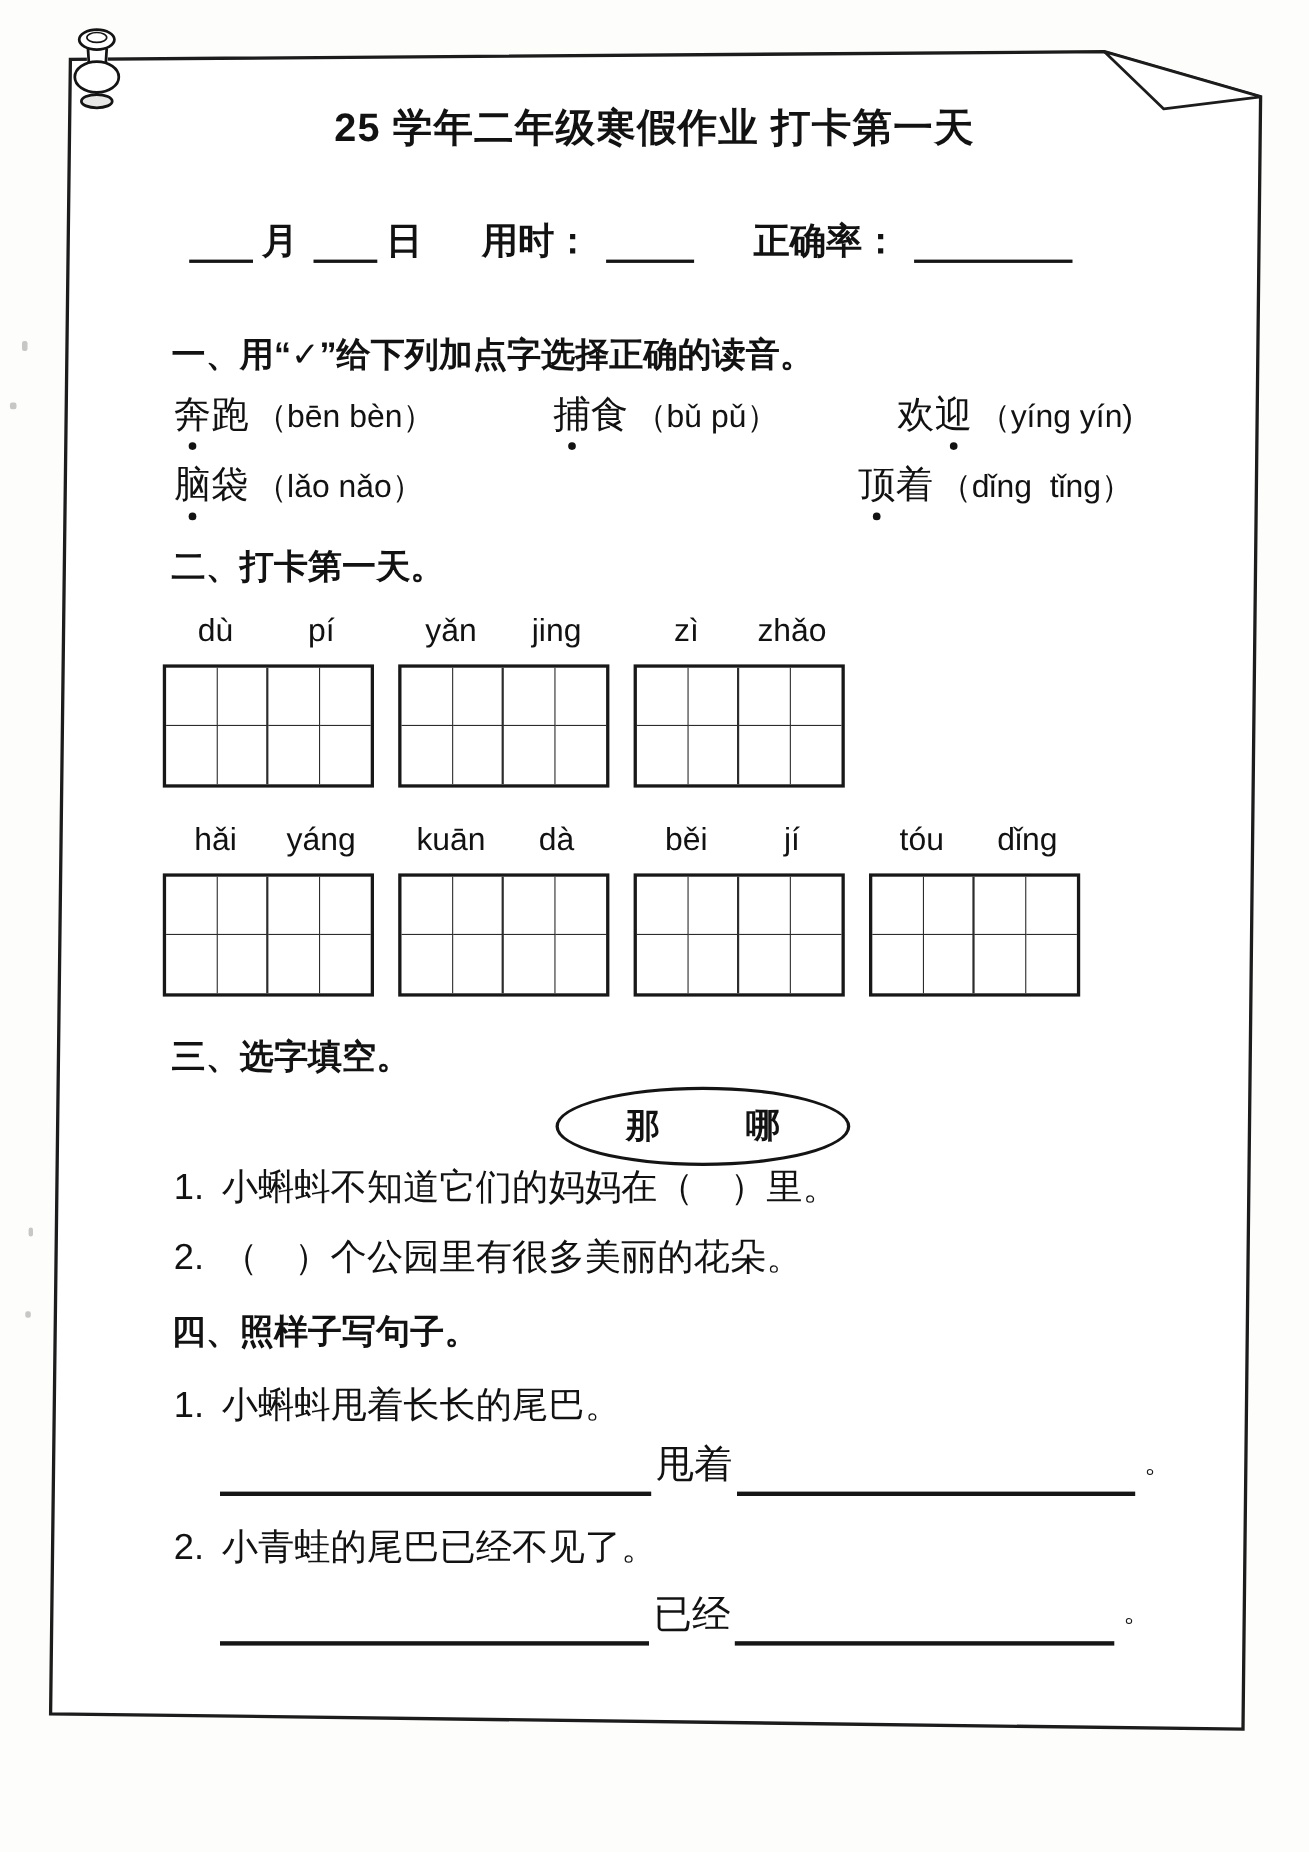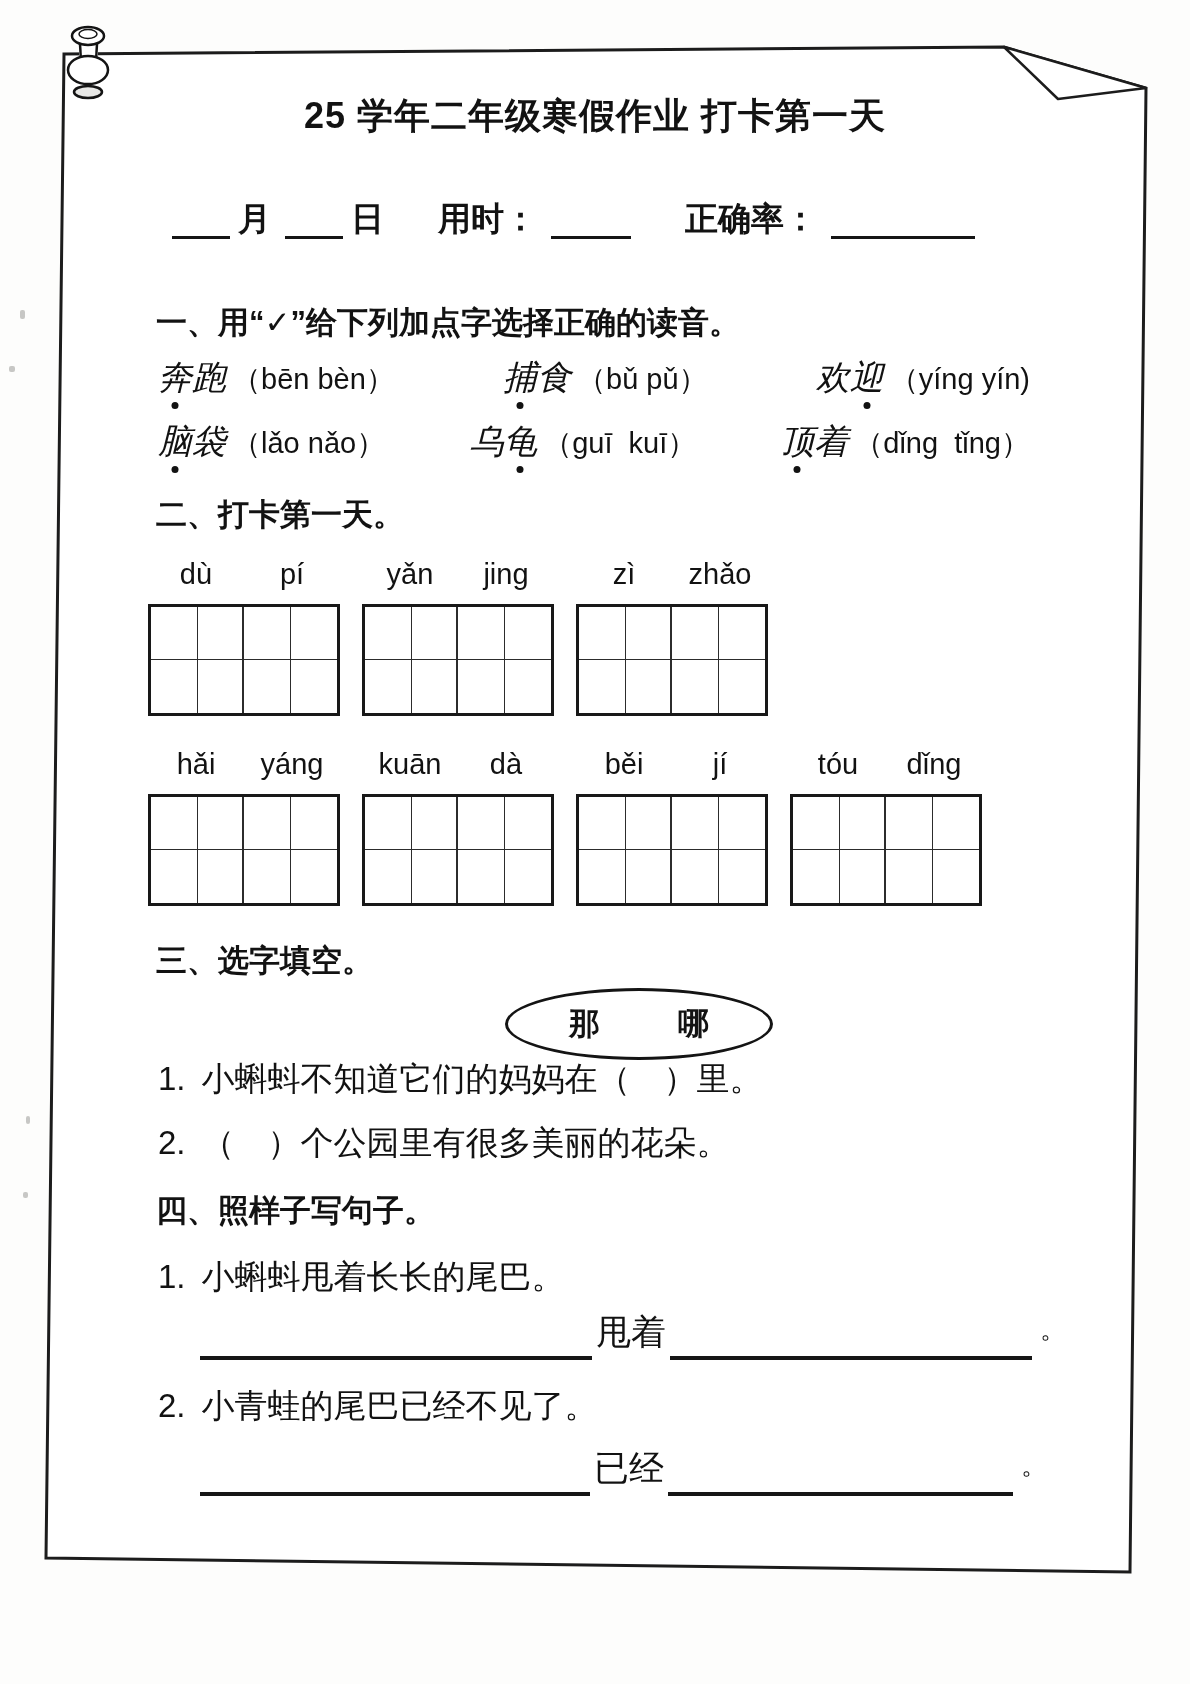--- a/index.html
+++ b/index.html
@@ -19,21 +19,21 @@
   .b1{width:58px;} .b2{width:58px;margin-left:14px;} .b3{width:80px;margin-left:14px;} .b4{width:144px;margin-left:14px;}
   .ilbl{margin-left:8px;line-height:40px;}
   .ilbl.gap{margin-left:54px;}
 
   .h{font-size:31px;font-weight:bold;white-space:nowrap;}
   .h1{left:156px;top:302px;} .h2{left:156px;top:494px;} .h3{left:156px;top:940px;} .h4{left:156px;top:1190px;}
 
   .s1row{left:158px;top:356px;width:872px;display:flex;justify-content:space-between;}
   .s1row.r2{top:420px;}
   .s1item{display:flex;align-items:baseline;white-space:pre;}
-  .w{font-size:34px;line-height:42px;font-style:italic;}
+  .w{font-size:34px;line-height:42px;}
   .ch{position:relative;display:inline-block;}
   .ch.dot::after{content:"";position:absolute;left:50%;bottom:-11px;transform:translateX(-50%);
                  width:7px;height:7px;background:#121212;border-radius:50%;}
   .py{font-size:29px;margin-left:6px;white-space:pre;}
 
   .gridrow{left:148px;top:556px;display:flex;}
   .gridrow.rB{top:746px;}
   .group{width:192px;margin-right:22px;}
   .group:last-child{margin-right:0;}
   .syls{display:flex;height:40px;font-size:29px;}
@@ -114,24 +114,20 @@
       <span class="py">（yíng yín)</span>
     </span>
   </div>
 
   <div class="abs s1row r2">
     <span class="s1item">
       <span class="w"><span class="ch"></span><span class="ch dot">脑</span><span class="ch">袋</span></span>
       <span class="py">（lǎo nǎo）</span>
     </span>
     <span class="s1item">
-      <span class="w"><span class="ch">乌</span><span class="ch dot">龟</span><span class="ch"></span></span>
-      <span class="py">（guī  kuī）</span>
-    </span>
-    <span class="s1item">
       <span class="w"><span class="ch"></span><span class="ch dot">顶</span><span class="ch">着</span></span>
       <span class="py">（dǐng  tǐng）</span>
     </span>
   </div>
 
   <div class="abs h h2">二、打卡第一天。</div>
 
   <div class="abs gridrow rA">
     <div class="group">
       <div class="syls">

